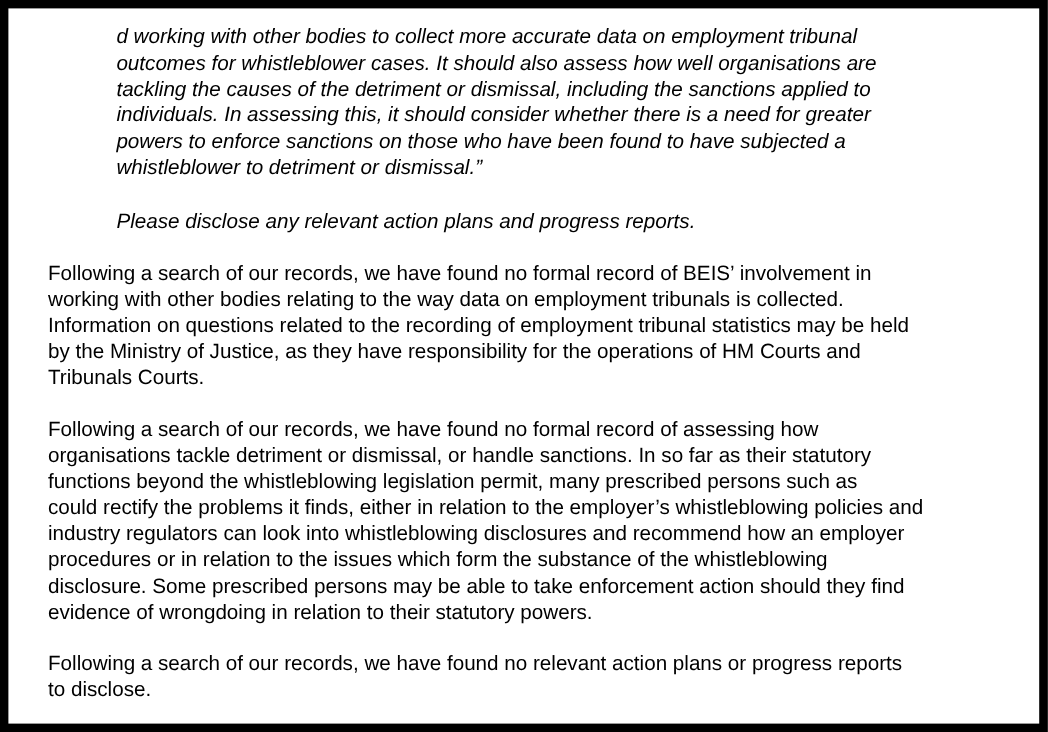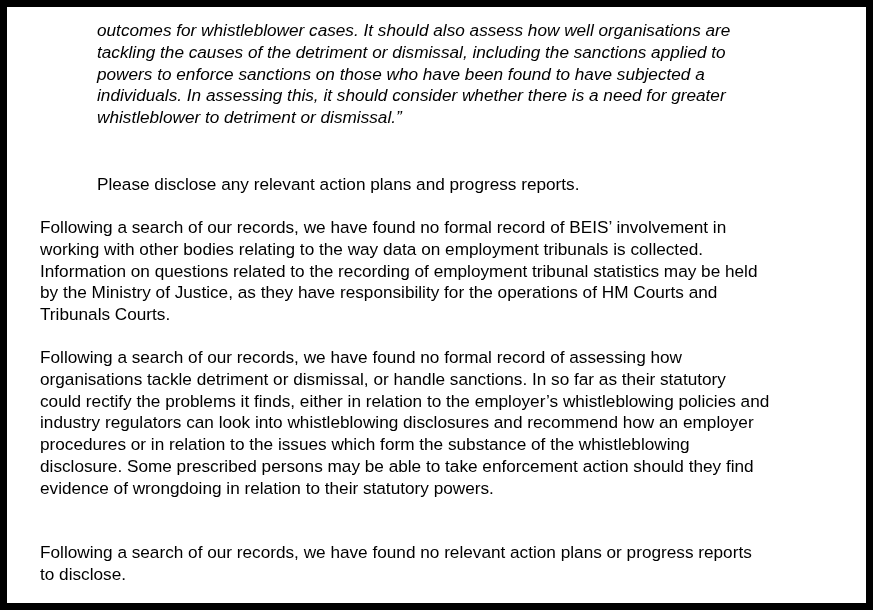--- a/index.html
+++ b/index.html
@@ -32,61 +32,64 @@
     .quote {
       position: absolute;
       left: 90px;
       top: 13px;
       font-style: italic;
     }
     .quote-request {
       position: absolute;
       left: 90px;
       top: 167px;
+      font-style: italic;
     }
     .para {
       position: absolute;
       left: 33px;
     }
     .para-1 { top: 210px; }
     .para-2 { top: 340px; }
     .para-3 { top: 535px; }
     .line {
       display: block;
       height: 21.8px;
     }
   </style>
 </head>
 <body>
 
 <div class="page">
 
   <div class="text quote">
+    <span class="line">d working with other bodies to collect more accurate data on employment tribunal</span>
     <span class="line">outcomes for whistleblower cases. It should also assess how well organisations are</span>
     <span class="line">tackling the causes of the detriment or dismissal, including the sanctions applied to</span>
+    <span class="line">individuals. In assessing this, it should consider whether there is a need for greater</span>
     <span class="line">powers to enforce sanctions on those who have been found to have subjected a</span>
-    <span class="line">individuals. In assessing this, it should consider whether there is a need for greater</span>
     <span class="line">whistleblower to detriment or dismissal.”</span>
   </div>
 
   <div class="text quote-request">
     <span class="line">Please disclose any relevant action plans and progress reports.</span>
   </div>
 
   <div class="text para para-1">
     <span class="line">Following a search of our records, we have found no formal record of BEIS’ involvement in</span>
     <span class="line">working with other bodies relating to the way data on employment tribunals is collected.</span>
     <span class="line">Information on questions related to the recording of employment tribunal statistics may be held</span>
     <span class="line">by the Ministry of Justice, as they have responsibility for the operations of HM Courts and</span>
     <span class="line">Tribunals Courts.</span>
   </div>
 
   <div class="text para para-2">
     <span class="line">Following a search of our records, we have found no formal record of assessing how</span>
     <span class="line">organisations tackle detriment or dismissal, or handle sanctions. In so far as their statutory</span>
+    <span class="line">functions beyond the whistleblowing legislation permit, many prescribed persons such as</span>
     <span class="line">could rectify the problems it finds, either in relation to the employer’s whistleblowing policies and</span>
     <span class="line">industry regulators can look into whistleblowing disclosures and recommend how an employer</span>
     <span class="line">procedures or in relation to the issues which form the substance of the whistleblowing</span>
     <span class="line">disclosure. Some prescribed persons may be able to take enforcement action should they find</span>
     <span class="line">evidence of wrongdoing in relation to their statutory powers.</span>
   </div>
 
   <div class="text para para-3">
     <span class="line">Following a search of our records, we have found no relevant action plans or progress reports</span>
     <span class="line">to disclose.</span>

